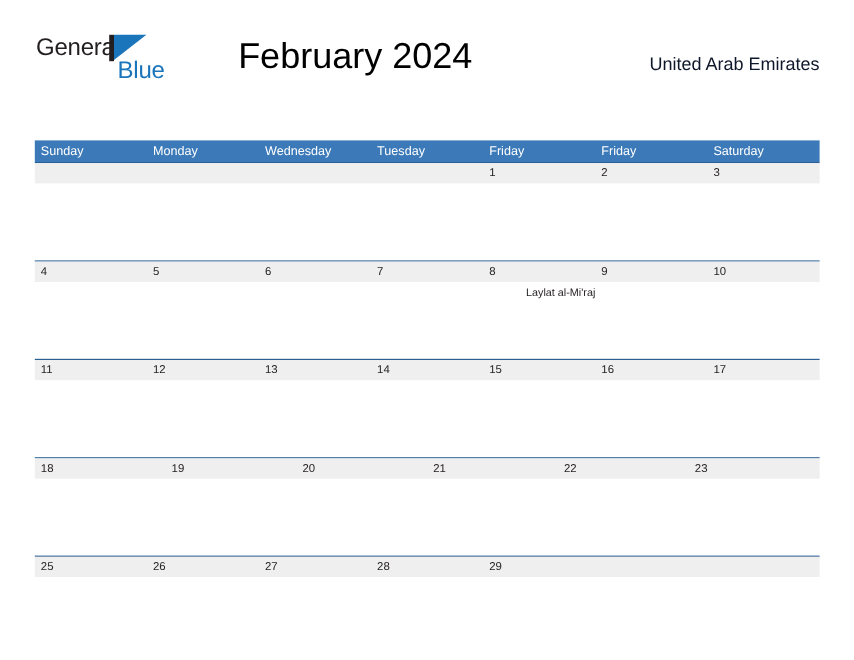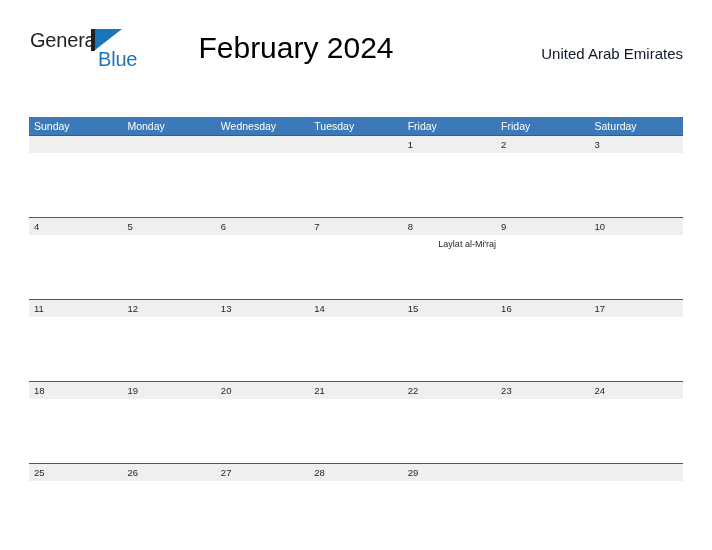--- a/index.html
+++ b/index.html
@@ -321,21 +321,20 @@
     </div>
 
     <div class="week">
       <div class="date-band">
         <div class="date-cell">18</div>
         <div class="date-cell">19</div>
         <div class="date-cell">20</div>
         <div class="date-cell">21</div>
         <div class="date-cell">22</div>
         <div class="date-cell">23</div>
-        <div class="date-cell">24</div>
       </div>
       <div class="event-band">
         <div class="event-cell">
             <span class="event-text"></span>
           </div>
         <div class="event-cell">
             <span class="event-text"></span>
           </div>
         <div class="event-cell">
             <span class="event-text"></span>

